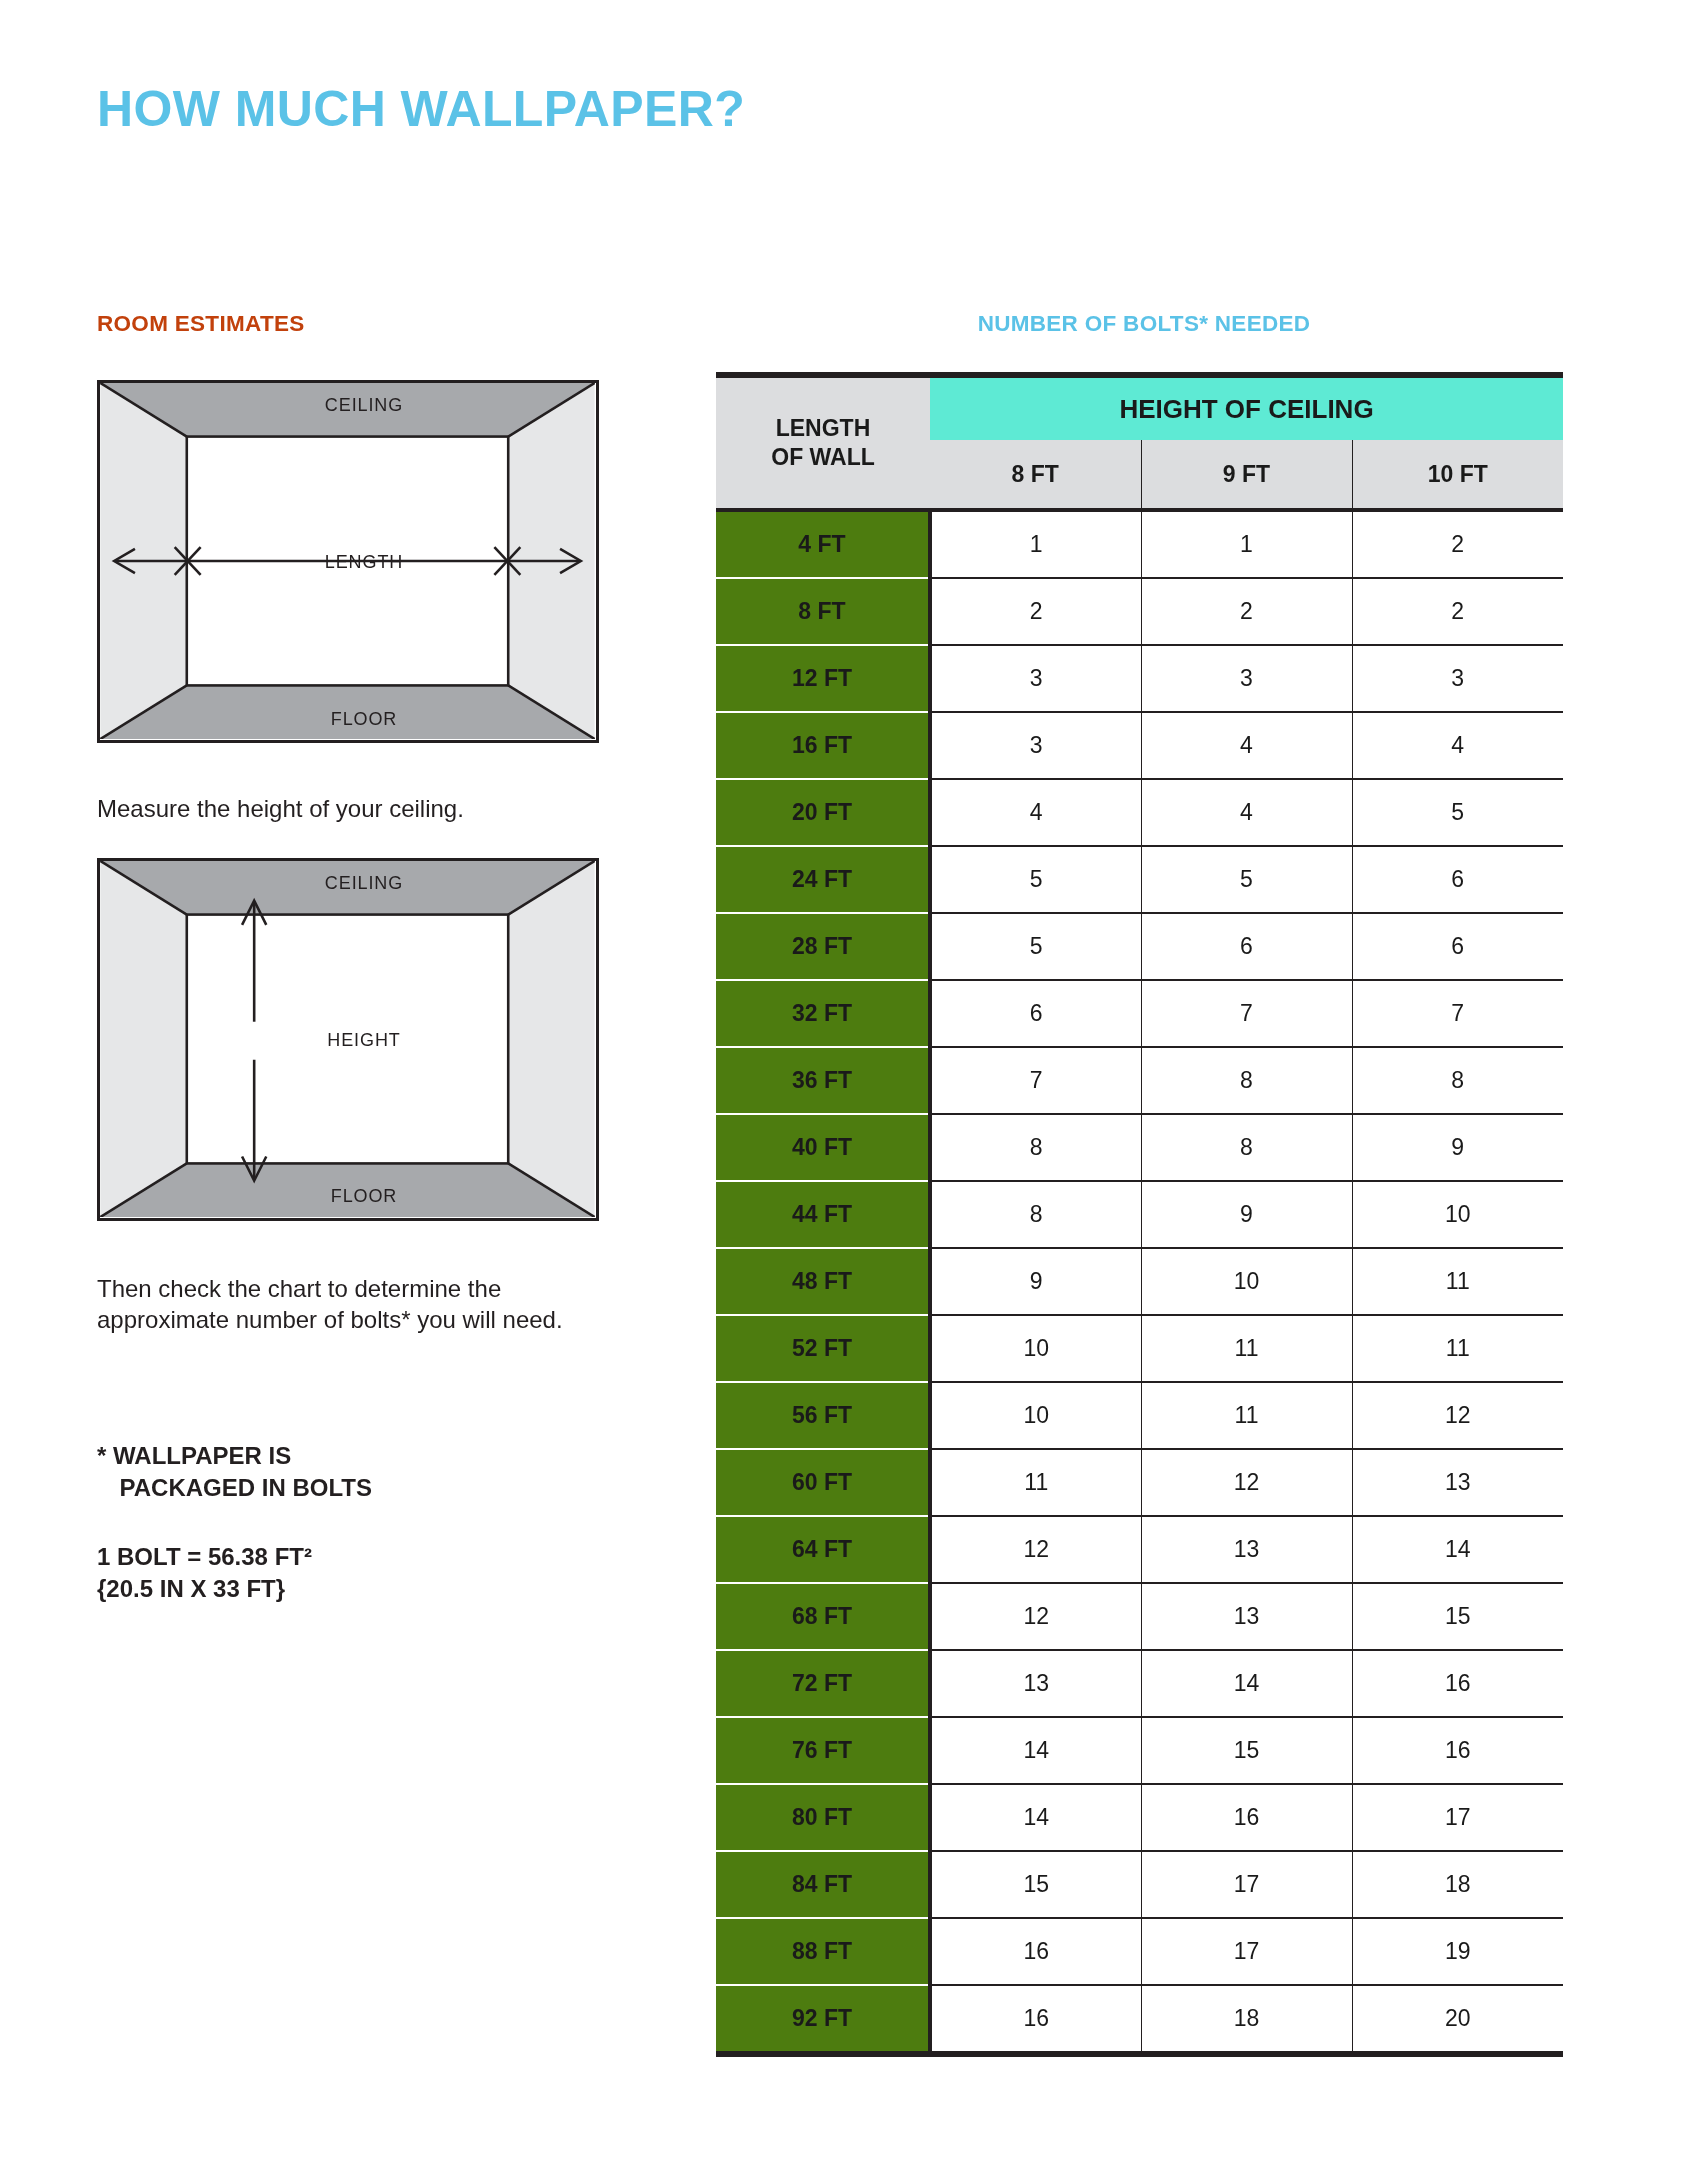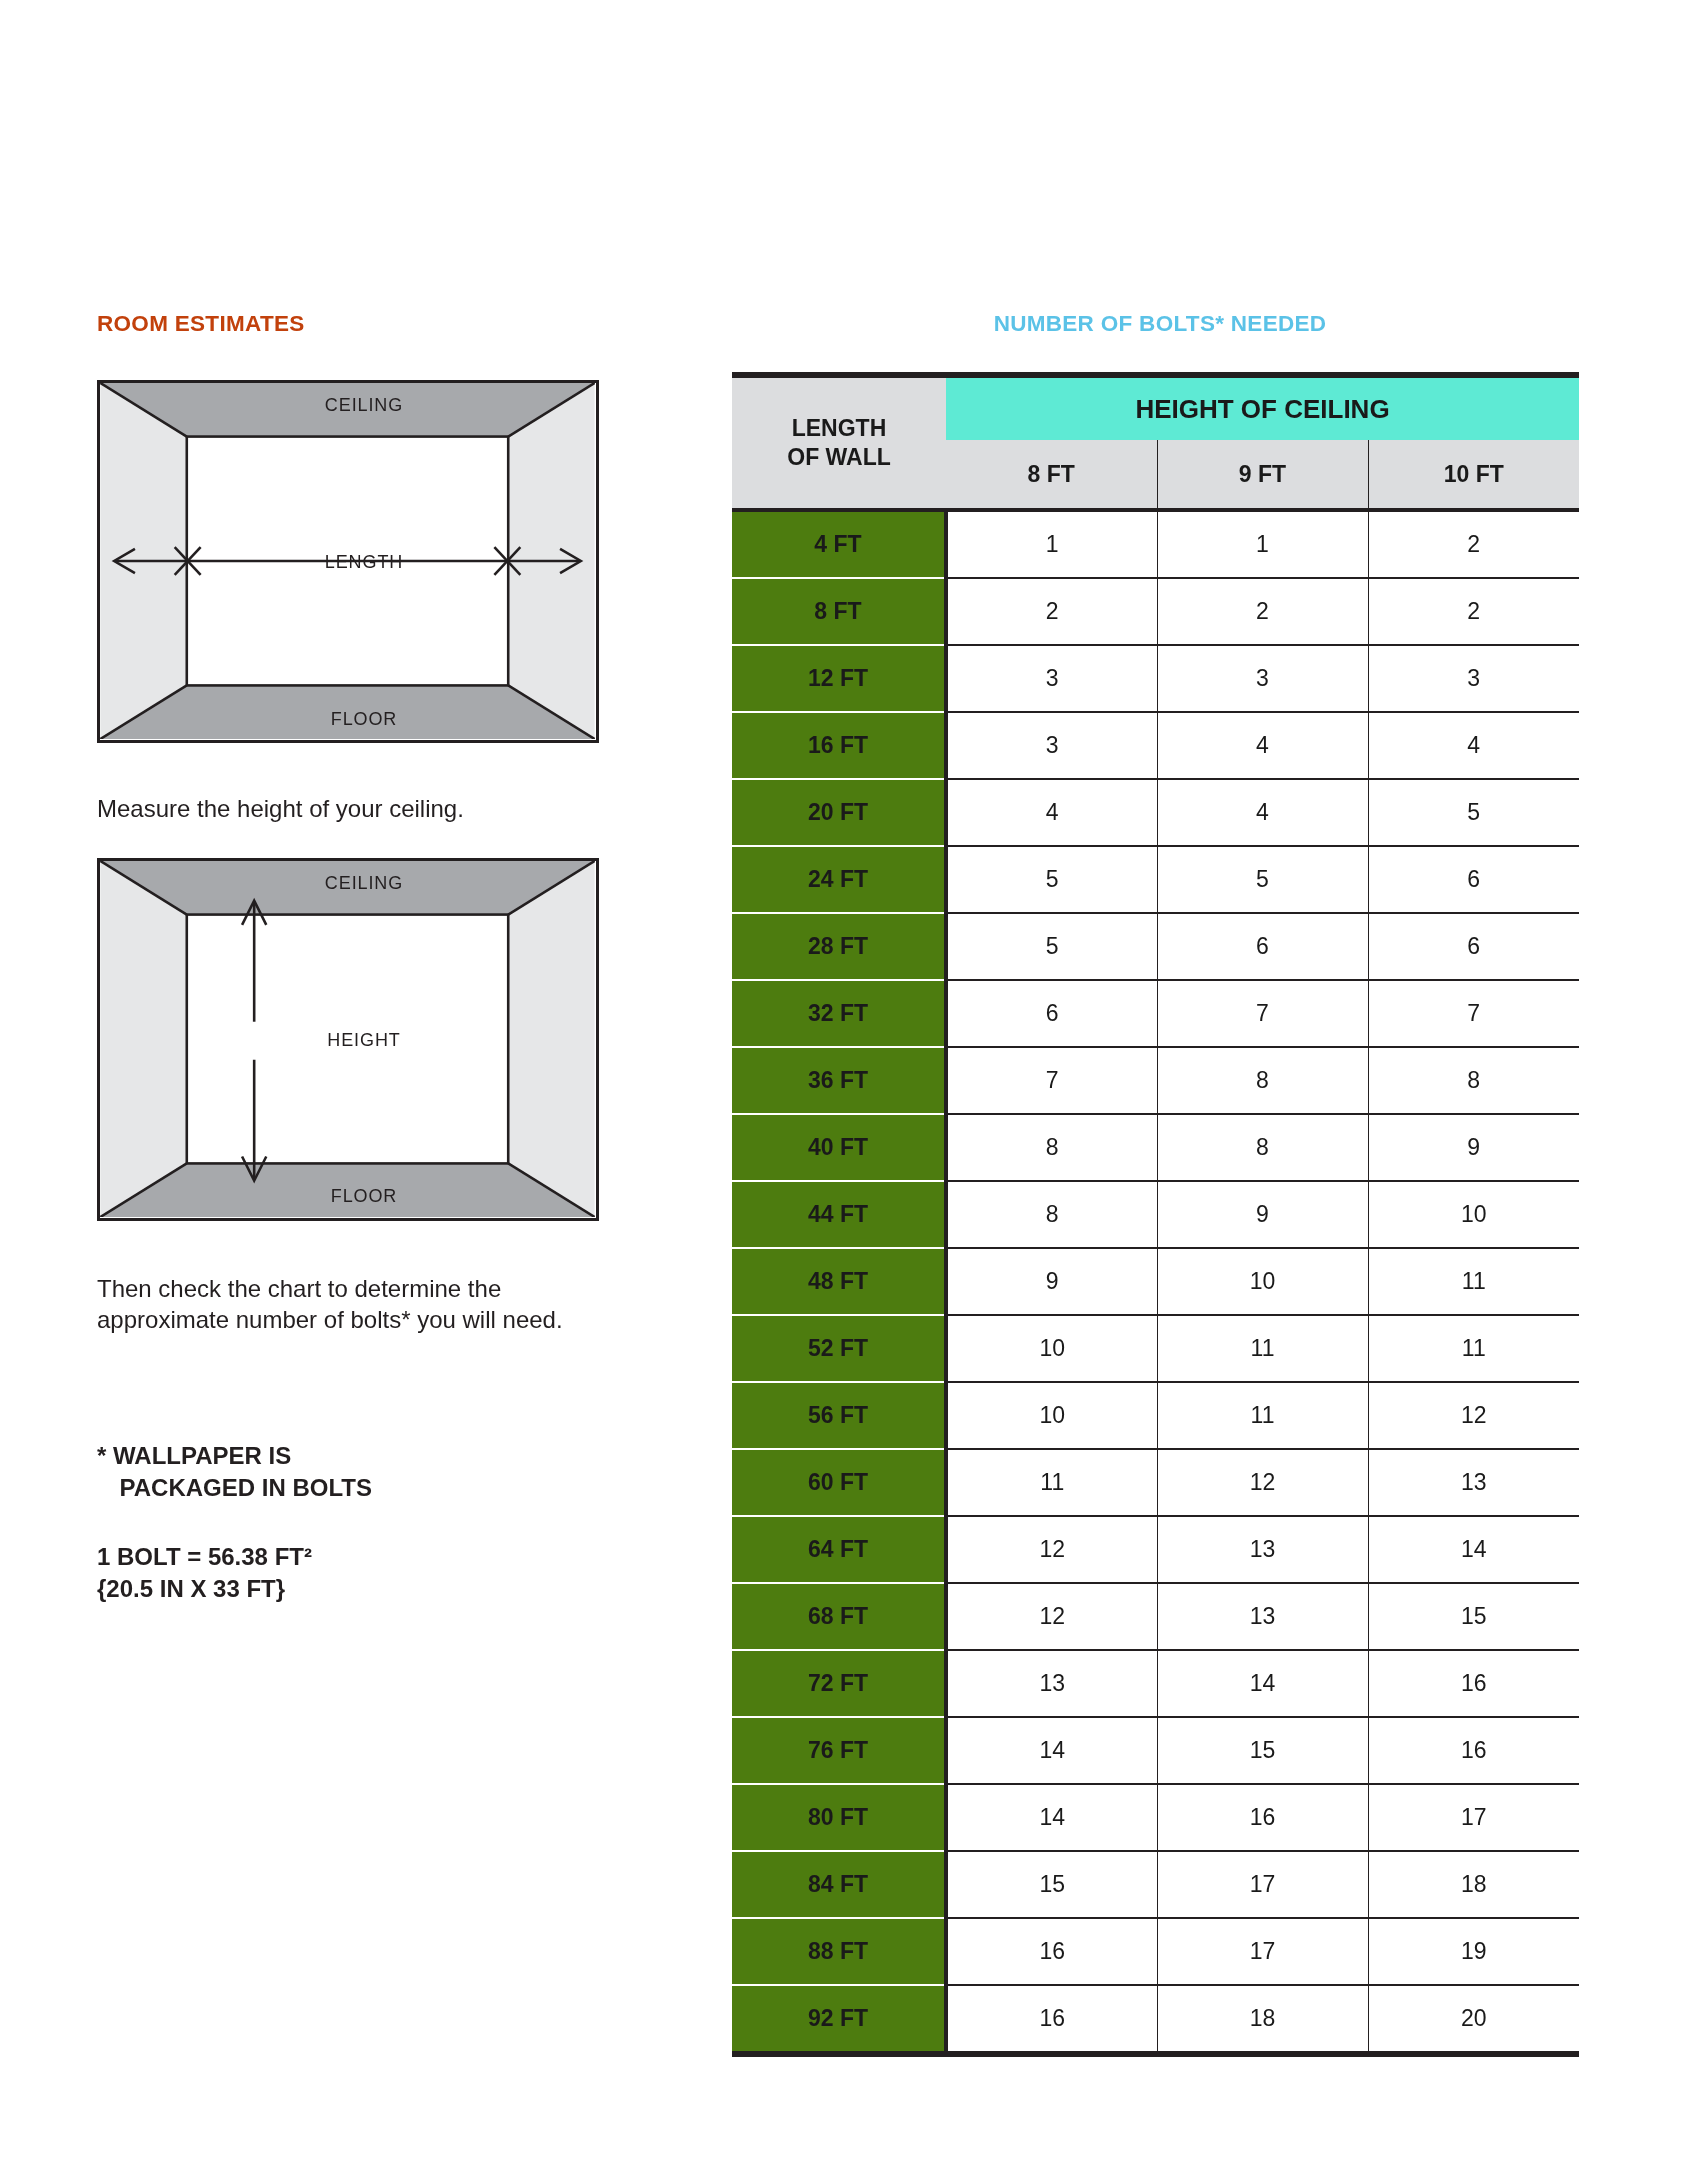--- a/index.html
+++ b/index.html
@@ -94,21 +94,21 @@
     font-size: 24px;
     font-weight: bold;
     line-height: 1.35;
     color: #231f20;
     margin-top: 36px;
   }
 
   
   .right-col {
     position: absolute;
-    left: 732px;
+    left: 716px;
     top: 311px;
     width: 856px;
   }
   .table-head-title {
     font-size: 22.5px;
     font-weight: bold;
     color: #5bc2e7;
     letter-spacing: 0.3px;
     text-align: center;
     margin-bottom: 35px;
@@ -167,20 +167,21 @@
   tr.data td.val { border-top: 2.6px solid #231f20; }
   tr.data td.val.sep { border-left: 1.7px solid #231f20; }
   tr.data.first td.val { border-top: 4.3px solid #231f20; }
   tr.data.first td.len { border-top: 4.3px solid #231f20; }
 </style>
 </head>
 <body>
 
 <div class="page">
 
+  <div class="main-title">HOW MUCH WALLPAPER?</div>
 
   <div class="left-col">
 
     <div class="section-head">ROOM ESTIMATES</div>
 
 
     <div class="room">
       <svg width="495" height="356" viewBox="0 0 572 412">
 
         <polygon points="0,0 100,62 100,350 0,412" fill="#e6e7e8"></polygon>

